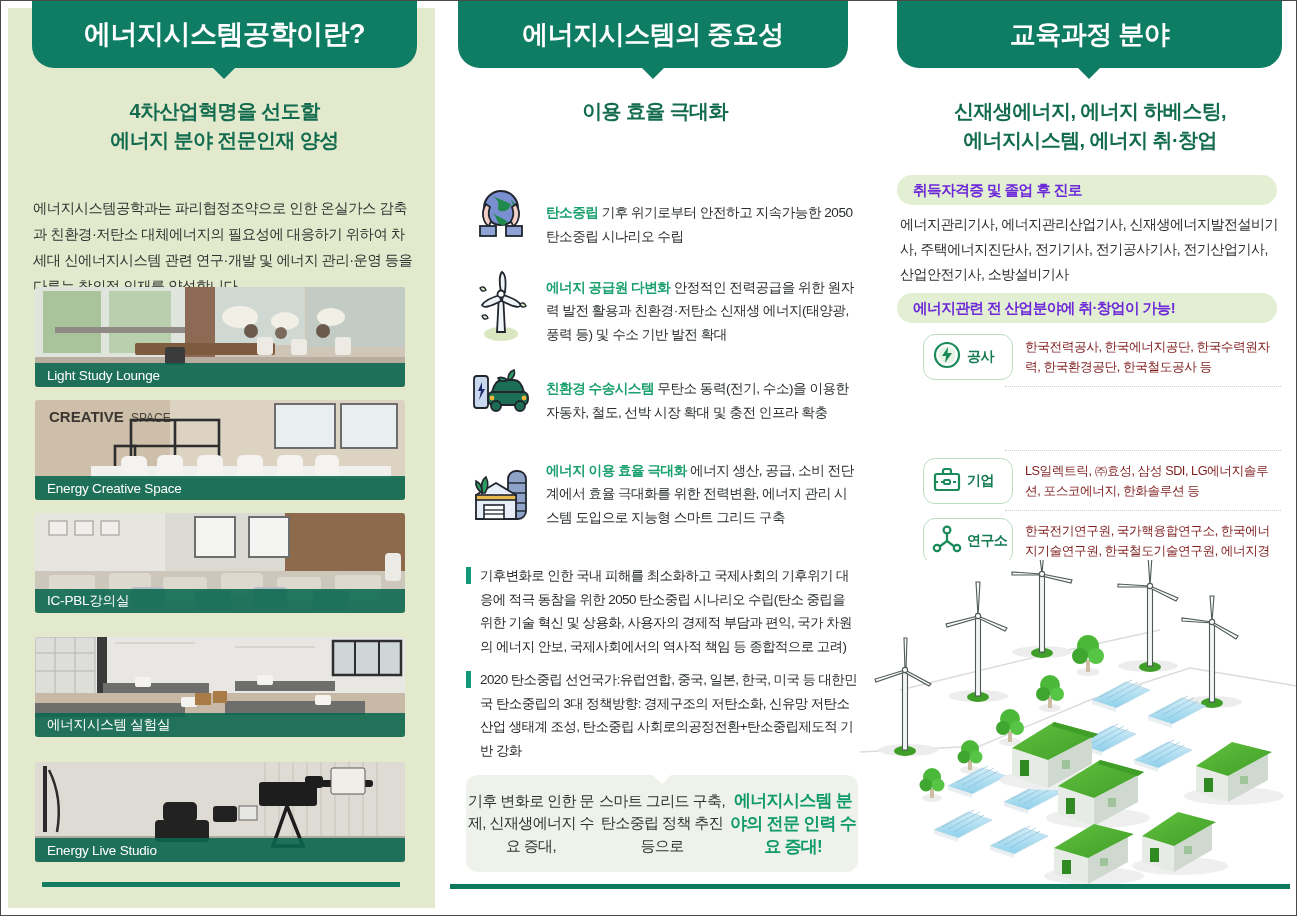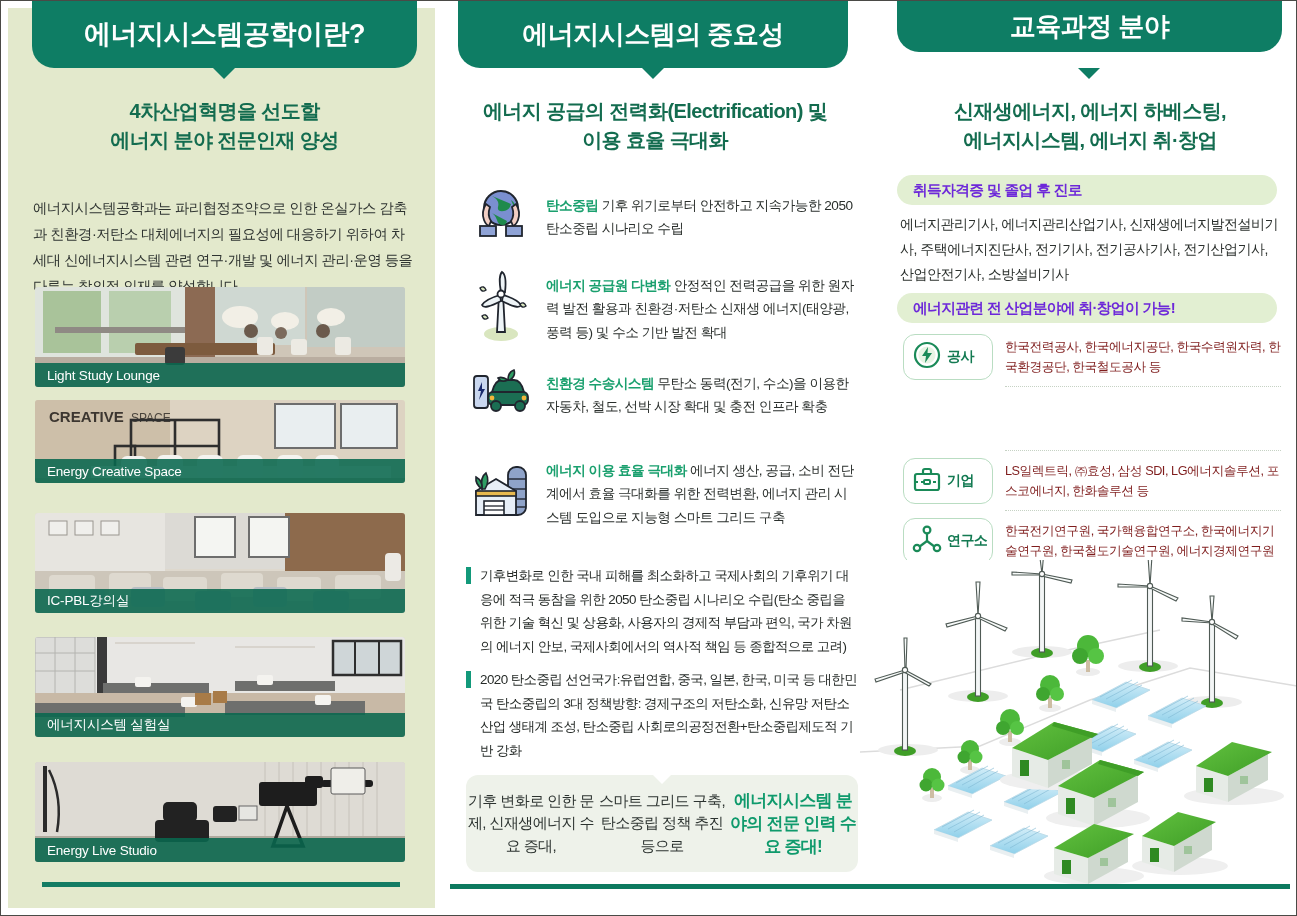--- a/index.html
+++ b/index.html
@@ -35,21 +35,21 @@
     width: 0; height: 0;
     border-left: 11px solid transparent;
     border-right: 11px solid transparent;
     border-top: 11px solid #0e7d64;
   }
 
   #tab1 { left: 32px; top: 0; width: 385px; height: 68px; font-size: 27px; }
   #tab1-notch { top: 68px; left: 224px; }
   #tab2 { left: 458px; top: 0; width: 390px; height: 68px; font-size: 26px; }
   #tab2-notch { top: 68px; left: 653px; }
-  #tab3 { left: 897px; top: 0; width: 385px; height: 52px; font-size: 26px; }
+  #tab3 { left: 897px; top: 0; width: 385px; height: 68px; font-size: 26px; }
   #tab3-notch { top: 68px; left: 1089px; }
 
   
   .subtitle {
     position: absolute;
     text-align: center;
     color: #136c4f;
     font-weight: bold;
     font-size: 20px;
     line-height: 1.45;
@@ -76,34 +76,34 @@
     position: absolute; left: 0; bottom: 0; width: 100%;
     height: 24px;
     background: rgba(9,104,79,0.88);
     color: #ffffff;
     font-size: 13.5px;
     display: flex; align-items: center;
     padding-left: 12px;
     letter-spacing: -0.2px;
   }
   #ph1 { top: 287px; height: 100px; text-decoration: underline; }
-  #ph2 { top: 400px; height: 83px; }
+  #ph2 { top: 400px; height: 100px; }
   #ph3 { top: 513px; height: 100px; }
   #ph4 { top: 637px; height: 100px; }
   #ph5 { top: 762px; height: 100px; }
 
   .left-rule {
     position: absolute; left: 42px; top: 882px; width: 358px; height: 5px;
     background: #137c63;
   }
 
   
   .feature {
     position: absolute; left: 470px; width: 385px;
-    display: flex; gap: 14px; align-items: center;
+    display: flex; gap: 14px; align-items: flex-end;
   }
   .feature .ficon { width: 62px; flex: 0 0 62px; }
   .feature .ftext {
     font-size: 13.6px; line-height: 1.72; color: #2a2f2c;
     letter-spacing: -0.5px; padding-top: 4px;
   }
   .feature .ftext b { color: #1aa06e; font-weight: bold; }
   #feat1 { top: 182px; }
   #feat2 { top: 268px; }
   #feat3 { top: 362px; }
@@ -161,20 +161,21 @@
   .emp-row {
     position: absolute; left: 903px; width: 378px;
     display: flex; align-items: flex-start; gap: 12px;
   }
   .emp-chip {
     flex: 0 0 90px; width: 90px; height: 46px;
     border: 1.6px solid #b9ddc2; border-radius: 12px;
     background: #ffffff;
     display: flex; align-items: center; gap: 4px;
     padding-left: 7px;
+    margin-left: 20px;
   }
   .emp-chip .chip-label {
     font-size: 14px; font-weight: bold; color: #137a52; letter-spacing: -0.6px;
   }
   .emp-desc {
     font-size: 12.7px; line-height: 1.6; color: #7f1d1d;
     letter-spacing: -0.45px; padding-top: 3px;
   }
   #emp1 { top: 334px; }
   #emp2 { top: 392px; }
@@ -223,21 +224,20 @@
   <div class="tab" id="tab3">
     <span class="tab-title">교육과정 분야</span>
   </div>
   <div class="tab-notch" id="tab3-notch"></div>
 
   <div class="subtitle" id="sub1">
     <div>4차산업혁명을 선도할</div>
     <div>에너지 분야 전문인재 양성</div>
   </div>
   <div class="subtitle" id="sub2">
-    <div>에너지 공급의 전력화(Electrification) 및</div>
     <div>이용 효율 극대화</div>
   </div>
   <div class="subtitle" id="sub3">
     <div>신재생에너지, 에너지 하베스팅,</div>
     <div>에너지시스템, 에너지 취·창업</div>
   </div>
 
   <p id="intro">에너지시스템공학과는 파리협정조약으로 인한 온실가스 감축과 친환경·저탄소 대체에너지의 필요성에 대응하기 위하여 차세대 신에너지시스템 관련 연구·개발 및 에너지 관리·운영 등을 다루는 창의적 인재를 양성합니다.</p>
 
   <div class="photo" id="ph1">

